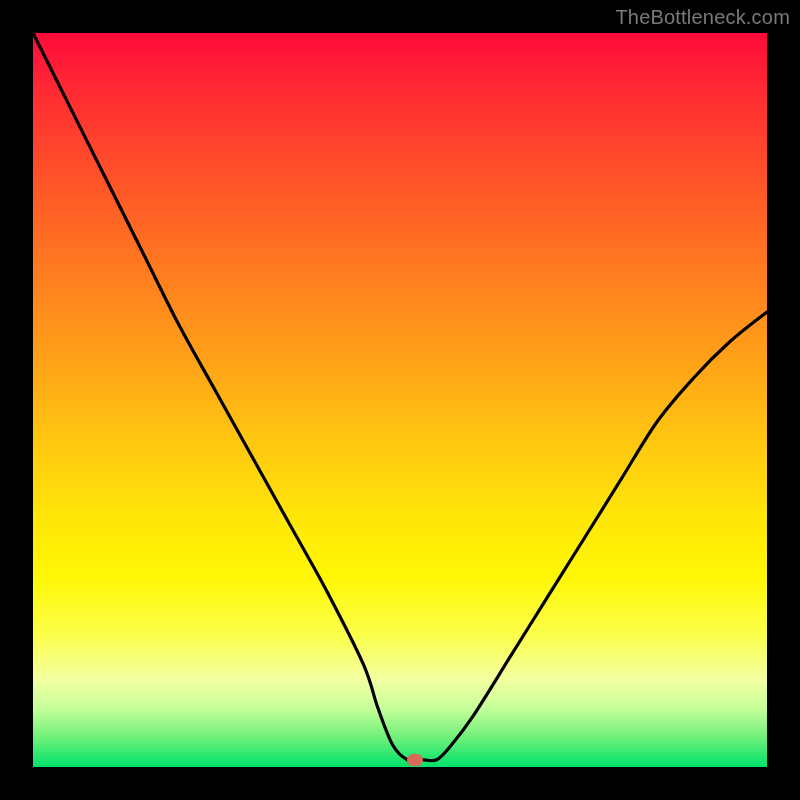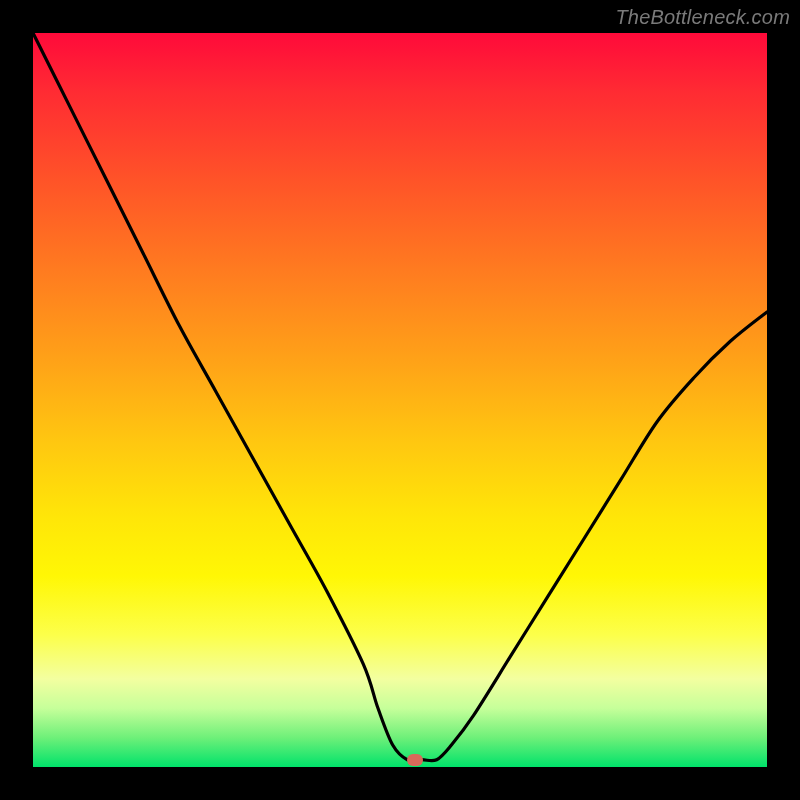--- a/index.html
+++ b/index.html
@@ -9,21 +9,20 @@
     height: 800px;
     overflow: hidden;
     background: #000;
     font-family: Arial, Helvetica, sans-serif;
   }
   .frame {
     position: relative;
     width: 800px;
     height: 676px;
     background: #000;
-    font-style: italic;
   }
   .plot {
     position: absolute;
     left: 33px;
     top: 33px;
     width: 734px;
     height: 734px;
     
     background: linear-gradient(
       to bottom,

